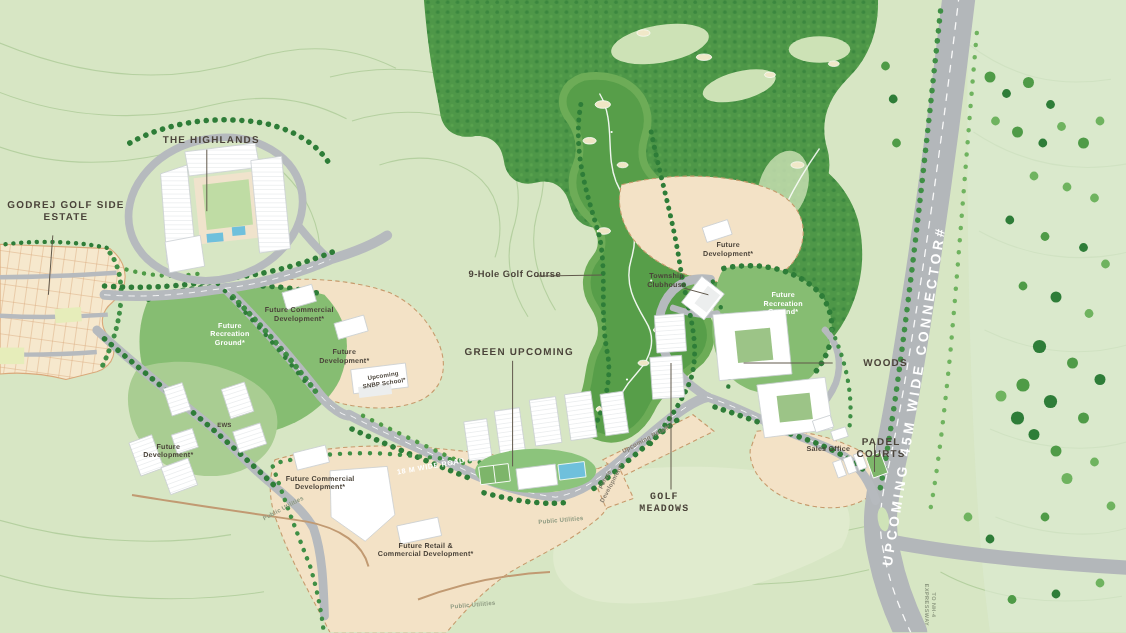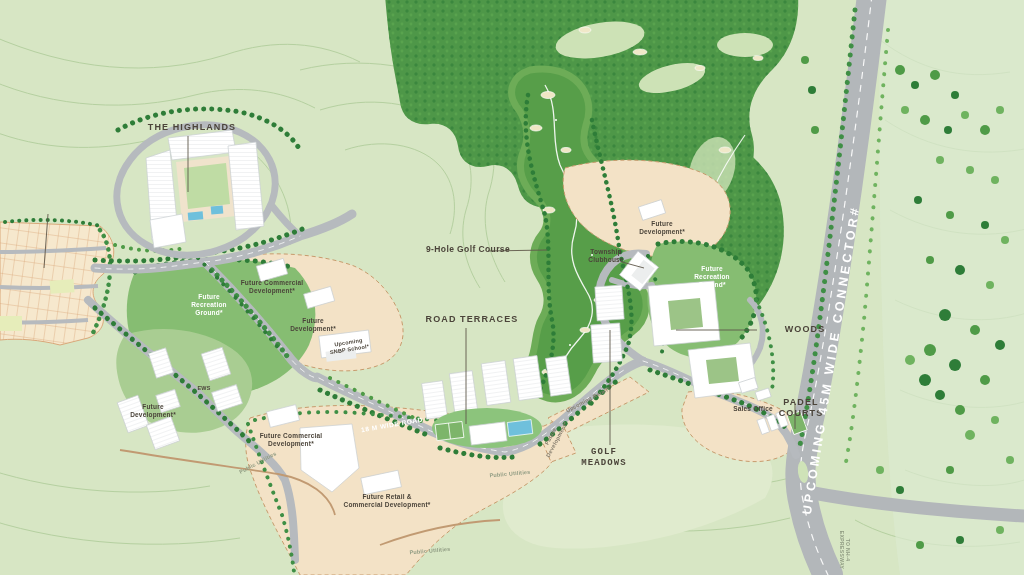--- a/index.html
+++ b/index.html
@@ -330,22 +330,24 @@
     <path d="M488,251 L547,250"></path>
     <path d="M466,328 L466,424"></path>
     <path d="M622,262 L644,268"></path>
     <path d="M676,330 L757,330"></path>
     <path d="M795,404 L795,429"></path>
     <path d="M610,330 L610,445"></path>
   </g>
 </svg>
 
 <div class="lbl big" style="left:192px;top:128px;">THE HIGHLANDS</div>
+<div class="lbl big" style="left:60px;top:192px;">GODREJ GOLF SIDE
+ESTATE</div>
 <div class="lbl med" style="left:448px;top:249px;">9-Hole Golf Course</div>
-<div class="lbl big" style="left:472px;top:320px;">ROAD TERRACES</div>
+<div class="lbl big" style="left:472px;top:320px;">GREEN UPCOMING</div>
 <div class="lbl small" style="left:606px;top:256px;">Township
 Clubhouse</div>
 <div class="lbl big" style="left:785px;top:330px;padding-left:40px;">WOODS</div>
 <div class="lbl big" style="left:801px;top:408px;">PADEL
 COURTS</div>
 <div class="lbl small" style="left:753px;top:409px;">Sales Office</div>
 <div class="lbl big" style="left:604px;top:458px;font-family:Liberation Mono, monospace;">GOLF
 MEADOWS</div>
 <div class="lbl connector" style="left:832px;top:360px;transform:translate(-50%,-50%) rotate(-81deg);">UPCOMING 45M WIDE CONNECTOR#</div>
 <div class="lbl roadlbl" style="left:392px;top:425px;transform:translate(-50%,-50%) rotate(-10deg);">18 M WIDE ROAD</div>

